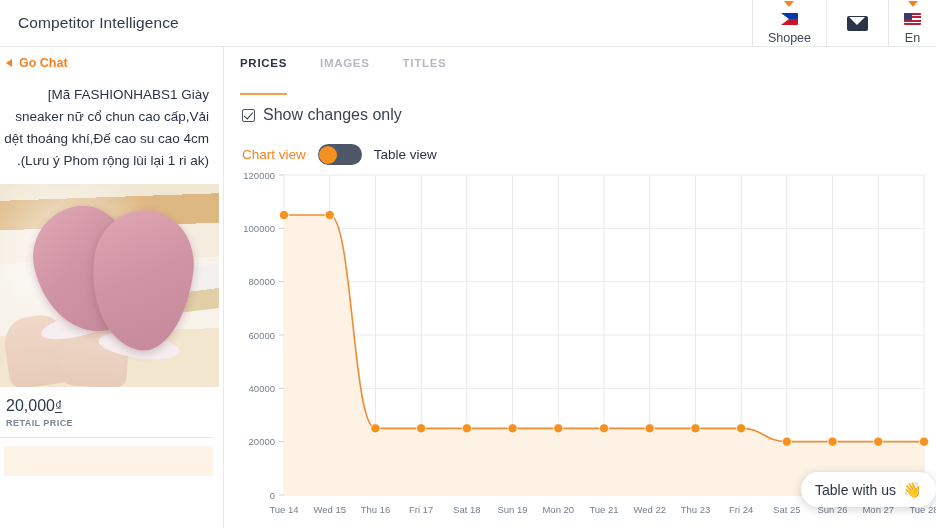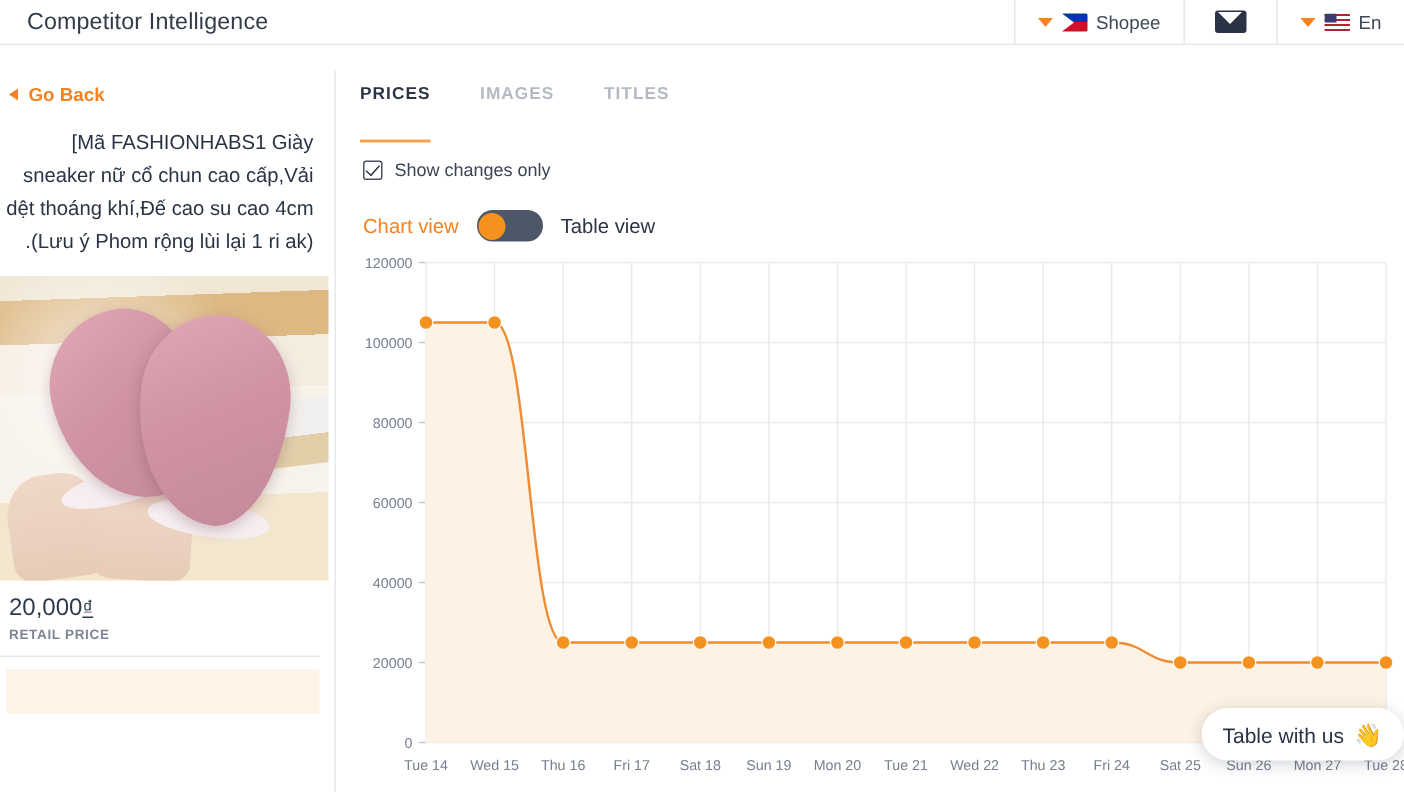--- a/index.html
+++ b/index.html
@@ -7,41 +7,42 @@
     width: 936px; height: 528px;
     overflow: hidden;
     background: #ffffff;
     font-family: "Liberation Sans", sans-serif;
     color: #2e3a4d;
   }
 
   
   .header {
     position: absolute; top: 0; left: 0;
-    width: 936px; height: 30px;
+    width: 936px; height: 47px;
     background: #ffffff;
     border-bottom: 1px solid #e6e8ec;
     display: flex; align-items: stretch;
   }
   .header-title {
     flex: 1;
     display: flex; align-items: center;
     padding-left: 18px;
     font-size: 15.5px;
     color: #333b49;
     letter-spacing: .1px;
   }
   .header-cell {
     display: flex; align-items: center; justify-content: center;
     gap: 6px;
     padding: 0 15px;
     border-left: 1px solid #e6e8ec;
     font-size: 12.5px;
     color: #3f4858;
     white-space: nowrap;
+    flex-direction: column;
   }
   .caret-down {
     width: 0; height: 0;
     border-left: 5px solid transparent;
     border-right: 5px solid transparent;
     border-top: 6px solid #f5821f;
     flex: none;
   }
   .flag {
     width: 17px; height: 12px;
@@ -227,21 +228,21 @@
   }
   .checkbox::after {
     content: "";
     position: absolute;
     left: 3px; top: 0.5px;
     width: 4px; height: 8px;
     border: solid #2b3445;
     border-width: 0 1.8px 1.8px 0;
     transform: rotate(42deg);
   }
-  .checkbox-label { font-size: 12px; color: #3b4454; }
+  .checkbox-label { font-size: 16px; color: #3b4454; }
 
   .toggle-row {
     display: flex; align-items: center;
     gap: 12px;
     padding: 20px 0 0 18px;
   }
   .toggle-text-left {
     font-size: 13.5px;
     color: #f5821f;
     font-weight: normal;
@@ -315,21 +316,21 @@
     <span class="flag flag-us"></span>
     <span>En</span>
   </div>
 
 </div>
 
 <div class="sidebar">
 
   <div class="go-back">
     <span class="caret-left"></span>
-    <span>Go Back</span>
+    <span>Go Chat</span>
   </div>
 
   <div class="product-title">[Mã FASHIONHABS1 Giày sneaker nữ cổ chun cao cấp,Vải dệt thoáng khí,Đế cao su cao 4cm .(Lưu ý Phom rộng lùi lại 1 ri ak)</div>
 
   <div class="product-image">
     <div class="wood-edge"></div>
     <div class="leg leg-a"></div>
     <div class="leg leg-b"></div>
     <div class="shoe-sole sole-a"></div>
     <div class="shoe-sole sole-b"></div>

